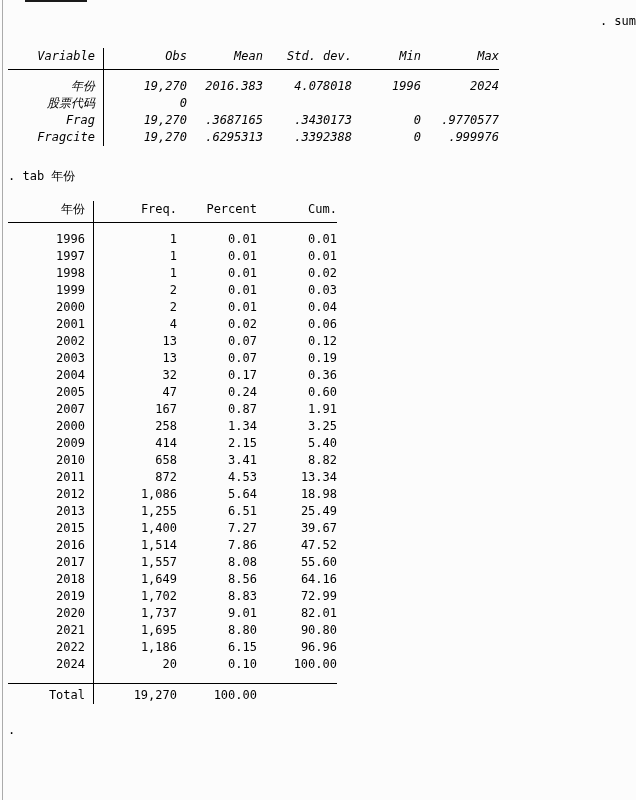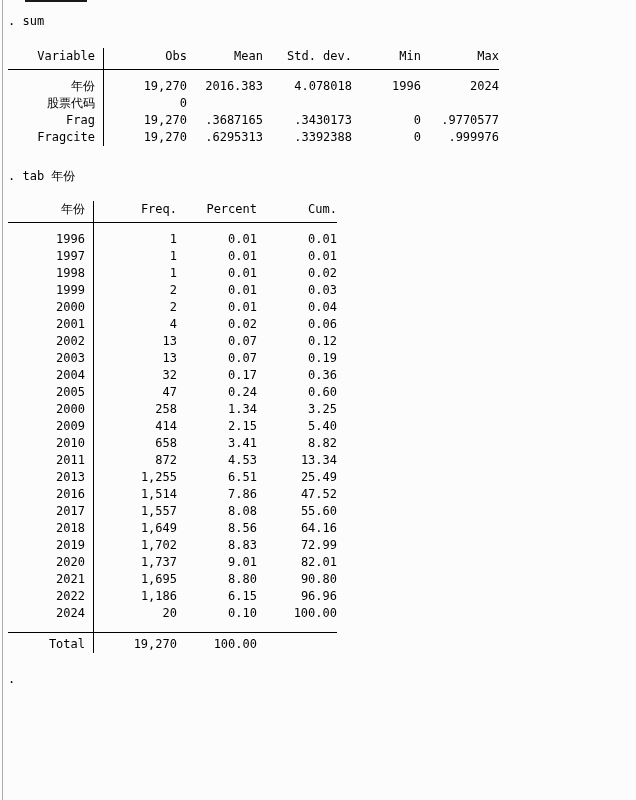--- a/index.html
+++ b/index.html
@@ -31,29 +31,29 @@
     left: 25px;
     top: 0;
     width: 62px;
     height: 2px;
     background: #1a1a1a;
   }
   .cmd {
     padding-left: 8px;
     white-space: pre;
   }
-  .cmd-sum { padding-top: 13px; }
+  .cmd-sum { padding-top: 13px; text-align: right; }
   .cmd-tab { margin-top: 22px; }
   .cmd-trailing { margin-top: 18px; }
 
   .stata-table {
     position: relative;
     margin-left: 8px;
   }
-  .table-sum { margin-top: 18px; width: 491px; }
+  .table-sum { margin-top: 18px; width: 491px; font-style: italic; }
   .table-tab { margin-top: 16px; width: 329px; }
 
   .trow { display: grid; }
   .table-sum .trow { grid-template-columns: 95px 84px 76px 89px 69px 78px; }
   .table-tab .trow { grid-template-columns: 85px 84px 80px 80px; }
 
   .cell {
     text-align: right;
     white-space: pre;
     overflow: hidden;
@@ -202,20 +202,26 @@
           <div class="cell">0.17</div>
           <div class="cell">0.36</div>
         </div>
         <div class="trow">
           <div class="cell">2005</div>
           <div class="cell">47</div>
           <div class="cell">0.24</div>
           <div class="cell">0.60</div>
         </div>
         <div class="trow">
+          <div class="cell">2007</div>
+          <div class="cell">167</div>
+          <div class="cell">0.87</div>
+          <div class="cell">1.91</div>
+        </div>
+        <div class="trow">
           <div class="cell">2000</div>
           <div class="cell">258</div>
           <div class="cell">1.34</div>
           <div class="cell">3.25</div>
         </div>
         <div class="trow">
           <div class="cell">2009</div>
           <div class="cell">414</div>
           <div class="cell">2.15</div>
           <div class="cell">5.40</div>
@@ -226,24 +232,36 @@
           <div class="cell">3.41</div>
           <div class="cell">8.82</div>
         </div>
         <div class="trow">
           <div class="cell">2011</div>
           <div class="cell">872</div>
           <div class="cell">4.53</div>
           <div class="cell">13.34</div>
         </div>
         <div class="trow">
+          <div class="cell">2012</div>
+          <div class="cell">1,086</div>
+          <div class="cell">5.64</div>
+          <div class="cell">18.98</div>
+        </div>
+        <div class="trow">
           <div class="cell">2013</div>
           <div class="cell">1,255</div>
           <div class="cell">6.51</div>
           <div class="cell">25.49</div>
+        </div>
+        <div class="trow">
+          <div class="cell">2015</div>
+          <div class="cell">1,400</div>
+          <div class="cell">7.27</div>
+          <div class="cell">39.67</div>
         </div>
         <div class="trow">
           <div class="cell">2016</div>
           <div class="cell">1,514</div>
           <div class="cell">7.86</div>
           <div class="cell">47.52</div>
         </div>
         <div class="trow">
           <div class="cell">2017</div>
           <div class="cell">1,557</div>

